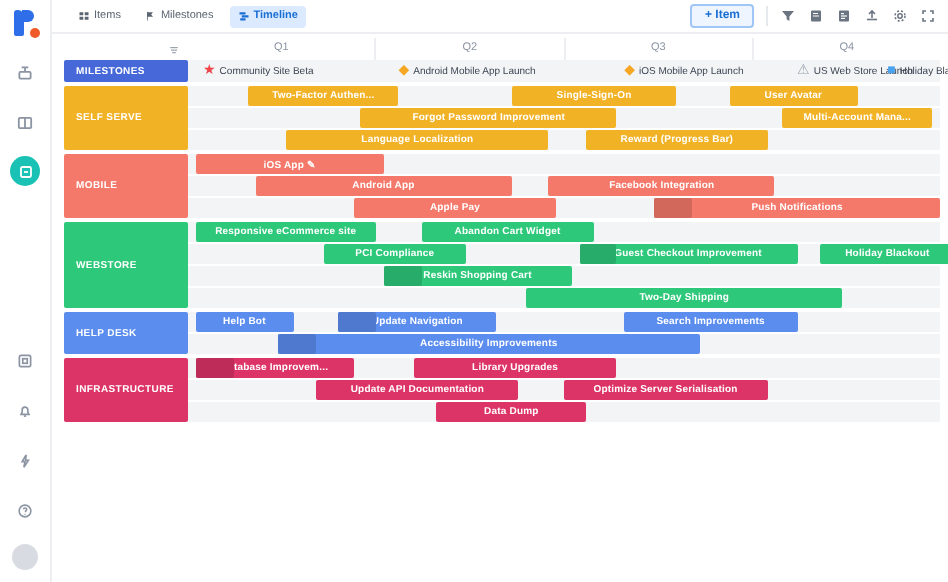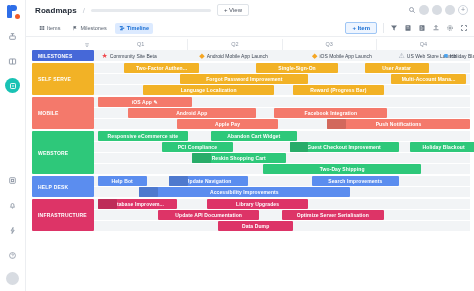--- a/index.html
+++ b/index.html
@@ -159,38 +159,20 @@
         <circle cx="8" cy="8" r="5.2"></circle>
           <path d="M6.6 6.6a1.45 1.45 0 1 1 1.9 1.5v1"></path>
           <circle cx="8" cy="11" r=".55" fill="currentColor" stroke="none"></circle>
       </svg>
     </div>
     <div class="rail-avatar"></div>
   </div>
 
   <div class="main">
 
-    <div class="hdr">
-      <span class="hdr-title">Roadmaps</span>
-      <span class="hdr-slash">/</span>
-      <span class="hdr-skel"></span>
-      <span class="view-btn">+ View</span>
-      <span class="hdr-right">
-        <span class="search-ic">
-          <svg width="8" height="8" viewBox="0 0 16 16" fill="none" stroke="currentColor" stroke-width="1.7">
-            <circle cx="7" cy="7" r="4"></circle>
-              <path d="M10.2 10.2 13.5 13.5"></path>
-          </svg>
-        </span>
-        <span class="av"></span>
-        <span class="av"></span>
-        <span class="av"></span>
-        <span class="av-add">+</span>
-      </span>
-    </div>
 
     <div class="tabs-row">
       <span class="tab">
         <svg width="6" height="6" viewBox="0 0 16 16" fill="currentColor">
             <rect x="2" y="3" width="5" height="4"></rect>
             <rect x="9" y="3" width="5" height="4"></rect>
             <rect x="2" y="9" width="5" height="4"></rect>
             <rect x="9" y="9" width="5" height="4"></rect>
           </svg>
         <span>Items</span>

